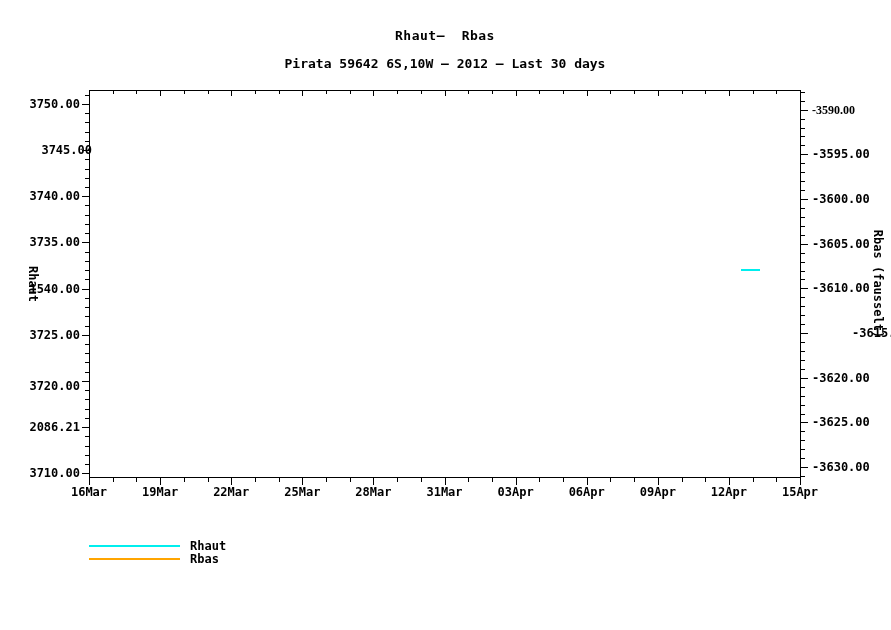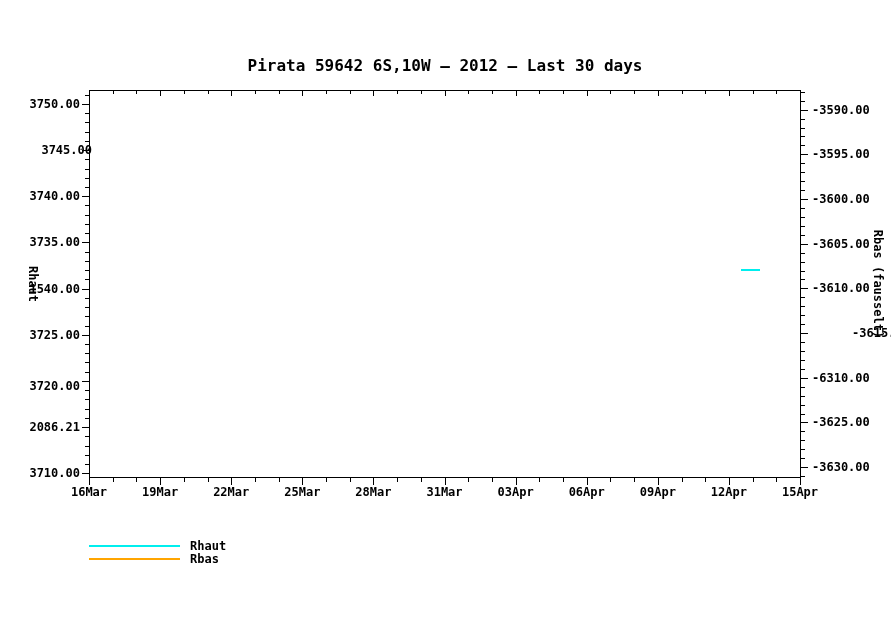--- a/index.html
+++ b/index.html
@@ -6,21 +6,21 @@
   #canvas{
     position:relative;width:891px;height:630px;background:#ffffff;overflow:hidden;
     font-family:"DejaVu Sans Mono", monospace;font-weight:bold;color:#000;
   }
   #chart-title{
     position:absolute;left:89px;top:28px;width:712px;text-align:center;
     font-size:13px;white-space:pre;letter-spacing:0.5px;
   }
   #chart-subtitle{
     position:absolute;left:89px;top:56px;width:712px;text-align:center;
-    font-size:16px;white-space:pre;
+    font-size:13px;white-space:pre;
   }
   #plot-frame{
     position:absolute;left:89px;top:90px;width:712px;height:388px;
     border:1px solid #000;box-sizing:border-box;background:#ffffff;
   }
   .tick{position:absolute;background:#000;}
   .tick-label{position:absolute;font-size:12px;line-height:12px;white-space:pre;}
   .y-left-label{text-align:right;width:60px;}
   .y-right-label{text-align:left;width:70px;}
   .x-label{text-align:center;width:64px;}
@@ -31,20 +31,21 @@
   .series-seg{position:absolute;height:2px;}
   #legend{position:absolute;left:89px;top:539px;}
   .legend-row{display:flex;align-items:center;height:13px;}
   .legend-line{display:inline-block;width:91px;height:2px;margin-right:10px;}
   .legend-label{font-size:12px;line-height:12px;}
 </style>
 </head>
 <body>
 
 <div id="canvas">
+  <div id="chart-title">Rhaut–  Rbas</div>
   <div id="chart-subtitle">Pirata 59642 6S,10W – 2012 – Last 30 days</div>
 
   <div id="plot-frame"></div>
   <div id="plot-layer">
       <div class="tick" style="left: 82px; top: 103.854px; width: 7px; height: 1px;"></div>
       <div class="tick-label y-left-label" style="left: 20px; top: 97.8544px;">3750.00</div>
       <div class="tick" style="left: 82px; top: 150.036px; width: 7px; height: 1px;"></div>
       <div class="tick-label y-left-label" style="left: 32px; top: 144.036px;">3745.00</div>
       <div class="tick" style="left: 82px; top: 196.217px; width: 7px; height: 1px;"></div>
       <div class="tick-label y-left-label" style="left: 20px; top: 190.217px;">3740.00</div>
@@ -87,33 +88,33 @@
       <div class="tick" style="left: 85px; top: 186.981px; width: 4px; height: 1px;"></div>
       <div class="tick" style="left: 85px; top: 177.745px; width: 4px; height: 1px;"></div>
       <div class="tick" style="left: 85px; top: 168.508px; width: 4px; height: 1px;"></div>
       <div class="tick" style="left: 85px; top: 159.272px; width: 4px; height: 1px;"></div>
       <div class="tick" style="left: 85px; top: 140.8px; width: 4px; height: 1px;"></div>
       <div class="tick" style="left: 85px; top: 131.563px; width: 4px; height: 1px;"></div>
       <div class="tick" style="left: 85px; top: 122.327px; width: 4px; height: 1px;"></div>
       <div class="tick" style="left: 85px; top: 113.091px; width: 4px; height: 1px;"></div>
       <div class="tick" style="left: 85px; top: 94.6181px; width: 4px; height: 1px;"></div>
       <div class="tick" style="left: 801px; top: 109.663px; width: 7px; height: 1px;"></div>
-      <div class="tick-label y-right-label" style="left: 812px; top: 103.663px;">-3590.00</div>
+      <div class="tick-label y-right-label" style="left: 812px; top: 103.663px; font-family: Liberation Serif, serif;">-3590.00</div>
       <div class="tick" style="left: 801px; top: 154.351px; width: 7px; height: 1px;"></div>
       <div class="tick-label y-right-label" style="left: 812px; top: 148.351px;">-3595.00</div>
       <div class="tick" style="left: 801px; top: 199.039px; width: 7px; height: 1px;"></div>
       <div class="tick-label y-right-label" style="left: 812px; top: 193.039px;">-3600.00</div>
       <div class="tick" style="left: 801px; top: 243.727px; width: 7px; height: 1px;"></div>
       <div class="tick-label y-right-label" style="left: 812px; top: 237.727px;">-3605.00</div>
       <div class="tick" style="left: 801px; top: 288.416px; width: 7px; height: 1px;"></div>
       <div class="tick-label y-right-label" style="left: 812px; top: 282.416px;">-3610.00</div>
       <div class="tick" style="left: 801px; top: 333.104px; width: 7px; height: 1px;"></div>
       <div class="tick-label y-right-label" style="left: 852px; top: 327.104px;">-3615.00</div>
       <div class="tick" style="left: 801px; top: 377.792px; width: 7px; height: 1px;"></div>
-      <div class="tick-label y-right-label" style="left: 812px; top: 371.792px;">-6310.00</div>
+      <div class="tick-label y-right-label" style="left: 812px; top: 371.792px;">-3620.00</div>
       <div class="tick" style="left: 801px; top: 422.48px; width: 7px; height: 1px;"></div>
       <div class="tick-label y-right-label" style="left: 812px; top: 416.48px;">-3625.00</div>
       <div class="tick" style="left: 801px; top: 467.169px; width: 7px; height: 1px;"></div>
       <div class="tick-label y-right-label" style="left: 812px; top: 461.169px;">-3630.00</div>
       <div class="tick" style="left: 801px; top: 476.106px; width: 4px; height: 1px;"></div>
       <div class="tick" style="left: 801px; top: 458.231px; width: 4px; height: 1px;"></div>
       <div class="tick" style="left: 801px; top: 449.293px; width: 4px; height: 1px;"></div>
       <div class="tick" style="left: 801px; top: 440.356px; width: 4px; height: 1px;"></div>
       <div class="tick" style="left: 801px; top: 431.418px; width: 4px; height: 1px;"></div>
       <div class="tick" style="left: 801px; top: 413.543px; width: 4px; height: 1px;"></div>

